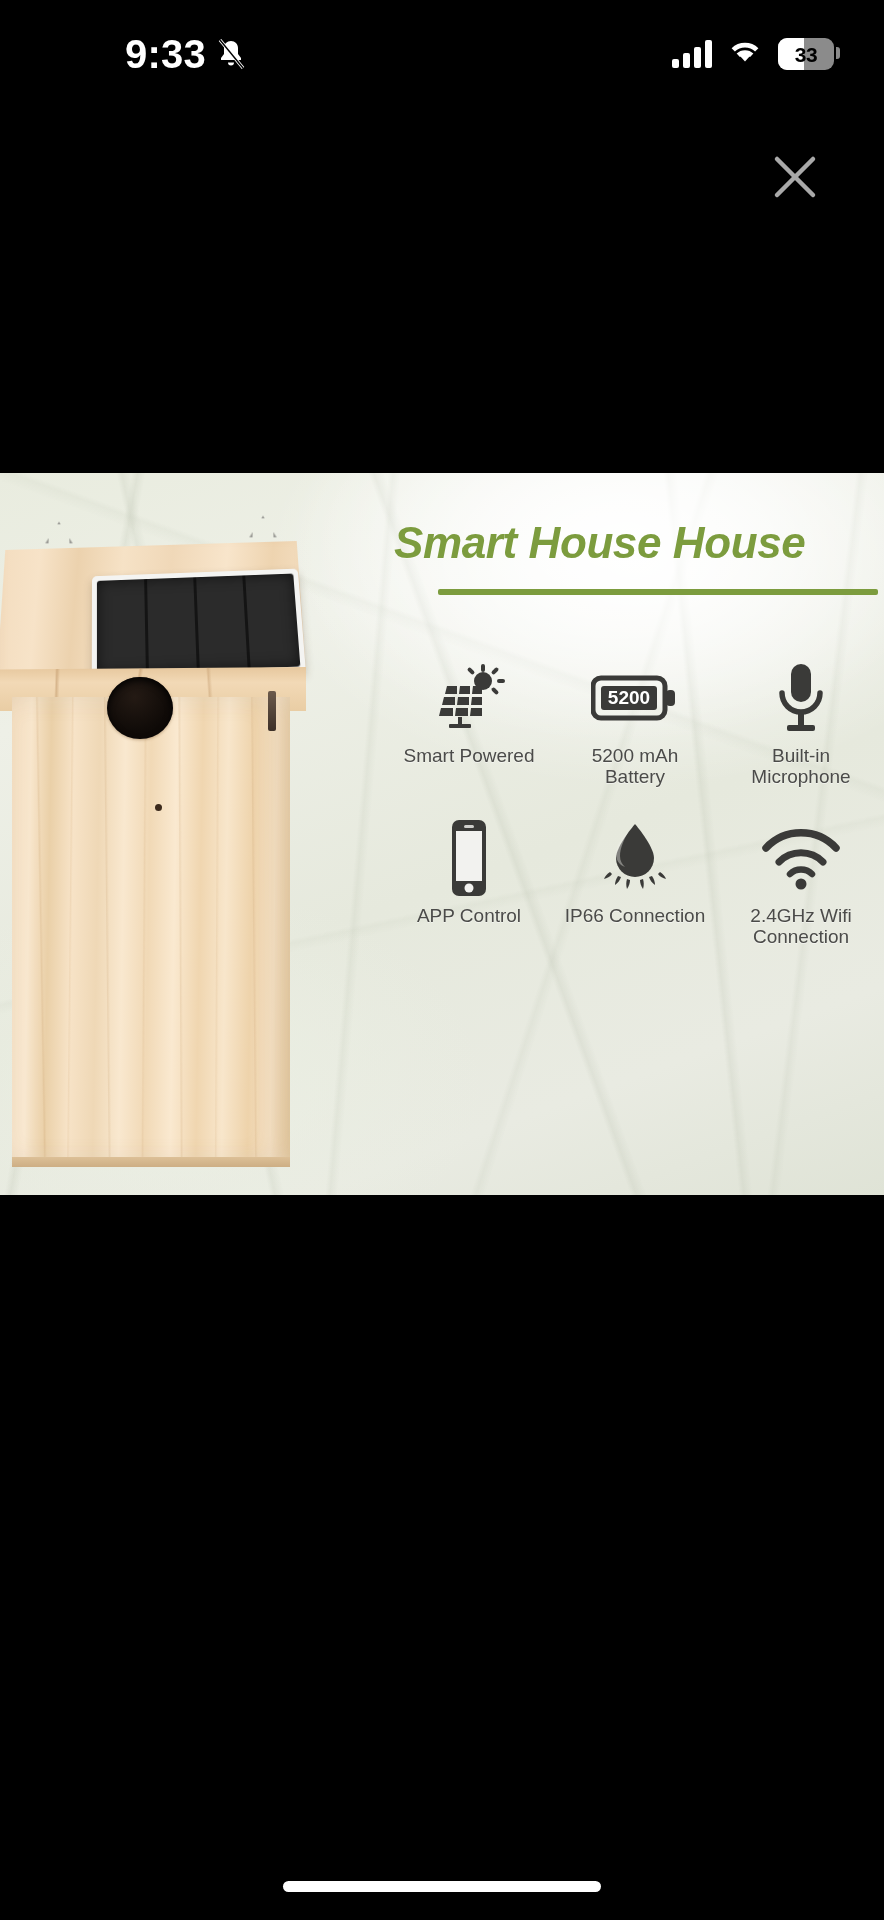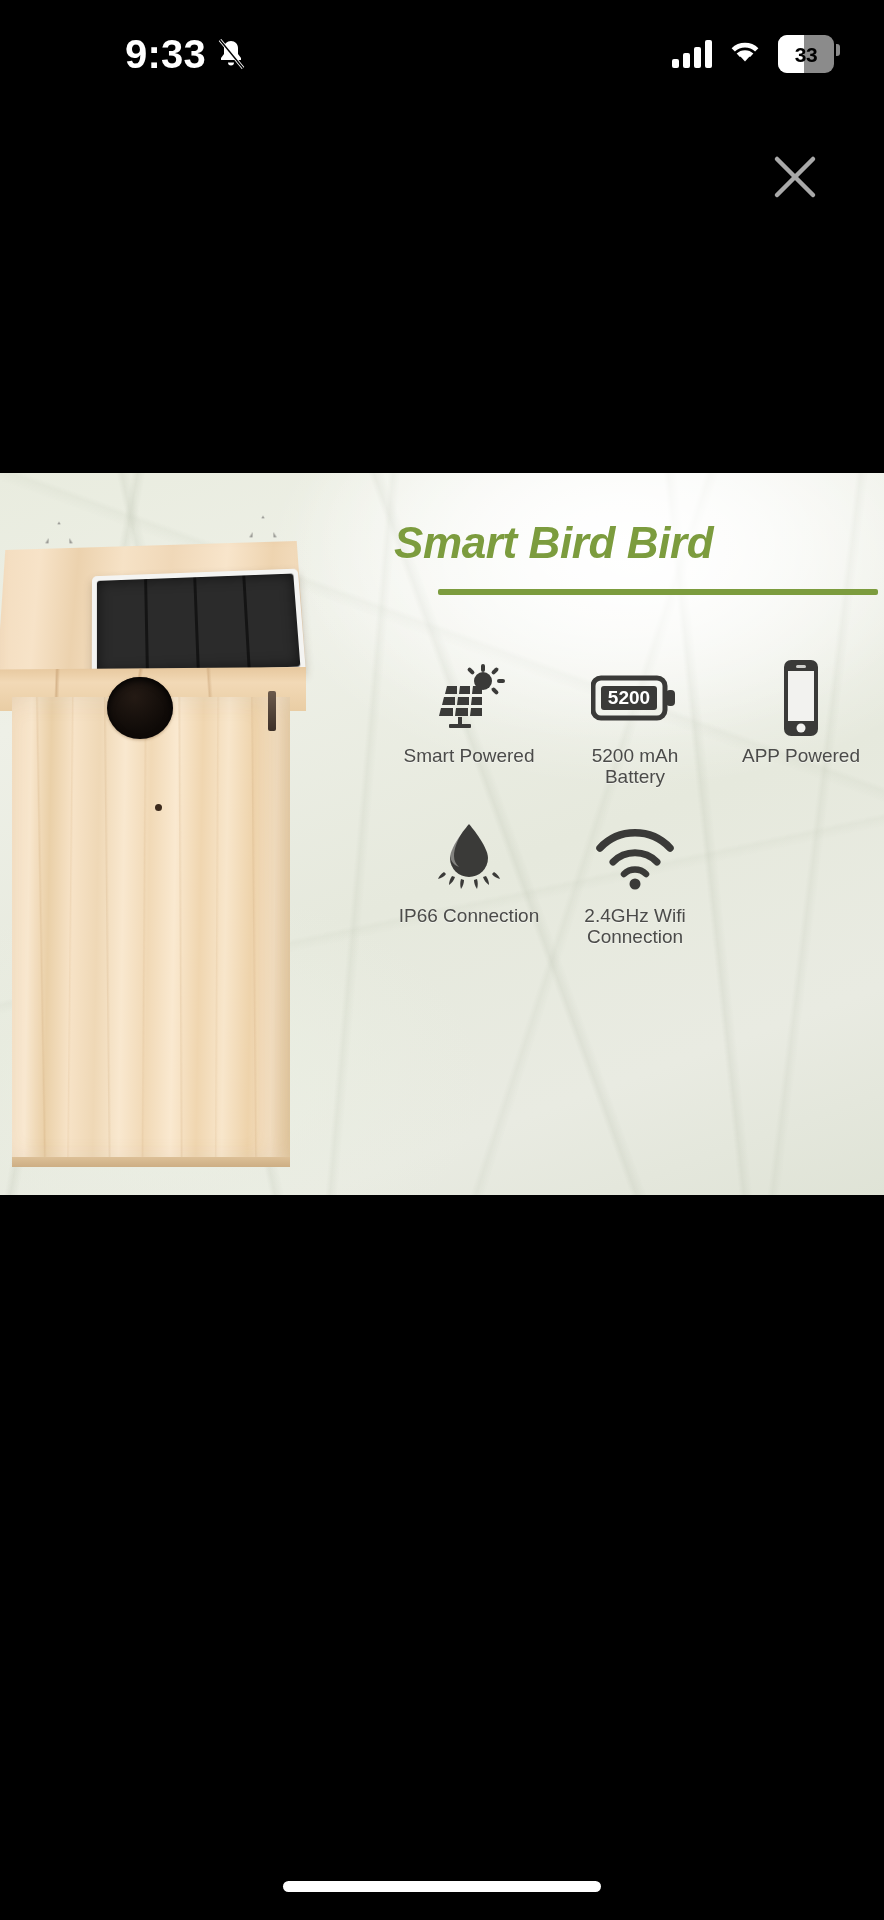--- a/index.html
+++ b/index.html
@@ -21,21 +21,21 @@
   .sb-time{ font-size:40px; font-weight:600; letter-spacing:.2px; line-height:1; }
   .sb-right{ display:flex; align-items:center; gap:16px; }
   .bell-slash{ width:30px; height:34px; position:relative; display:block; }
   .sig{ display:flex; align-items:flex-end; gap:4px; height:28px; }
   .sig i{ display:block; width:7px; background:#fff; border-radius:2px; }
   .sig i:nth-child(1){ height:9px; }
   .sig i:nth-child(2){ height:15px; }
   .sig i:nth-child(3){ height:21px; }
   .sig i:nth-child(4){ height:28px; }
   .batt{
-    position:relative; width:56px; height:38px;
+    position:relative; width:56px; height:32px;
     border-radius:9px; background:#8b8b8b; overflow:hidden;
     display:flex; align-items:center; justify-content:center;
   }
   .batt .fill{ position:absolute; left:0; top:0; bottom:0; width:46%; background:#fff; }
   .batt .num{
     position:relative; font-size:21px; font-weight:700; color:#000; line-height:1;
     letter-spacing:-.4px;
   }
   .batt-cap{
     position:absolute; right:-6px; top:9px; width:4px; height:12px;
@@ -259,21 +259,21 @@
       </div>
       <div class="roof-front"></div>
       <div class="body"></div>
       <div class="entry-hole"></div>
       <div class="pinhole"></div>
       <div class="side-nub"></div>
       <div class="body-bottom"></div>
     </div>
 
     <div class="content">
-      <div class="title">Smart Bird Bird</div>
+      <div class="title">Smart House House</div>
       <div class="title-rule"></div>
 
       <div class="features">
 
         <div class="feat">
           <span class="ico">
             <svg width="76" height="68" viewBox="0 0 76 68">
               <g fill="#3a3a38">
                 <circle cx="52" cy="17" r="9"></circle>
                 <rect x="50" y="0" width="4" height="8" rx="2"></rect>
@@ -305,31 +305,42 @@
             <svg width="88" height="58" viewBox="0 0 88 58">
               <rect x="2" y="9" width="72" height="40" rx="8" fill="none" stroke="#3a3a38" stroke-width="5"></rect>
               <rect x="10" y="17" width="56" height="24" rx="3" fill="#3a3a38"></rect>
               <rect x="75" y="21" width="9" height="16" rx="4" fill="#3a3a38"></rect>
               <text x="38" y="35" font-family="Liberation Sans, sans-serif" font-size="19" font-weight="700" fill="#fff" text-anchor="middle">5200</text>
             </svg>
           </span>
           <span class="cap">5200 mAh<br>Battery</span>
         </div>
 
+        <div class="feat">
+          <span class="ico">
+            <svg width="62" height="76" viewBox="0 0 62 76">
+              <rect x="21" y="4" width="20" height="38" rx="10" fill="#3a3a38"></rect>
+              <path d="M12 33a19 19 0 0 0 38 0" fill="none" stroke="#3a3a38" stroke-width="5.5" stroke-linecap="round"></path>
+              <rect x="28" y="52" width="6" height="15" fill="#3a3a38"></rect>
+              <rect x="17" y="65" width="28" height="6" rx="2" fill="#3a3a38"></rect>
+            </svg>
+          </span>
+          <span class="cap">Built-in<br>Microphone</span>
+        </div>
 
         <div class="feat">
           <span class="ico">
             <svg width="52" height="80" viewBox="0 0 52 80">
               <rect x="9" y="2" width="34" height="76" rx="7" fill="#3a3a38"></rect>
               <rect x="13" y="13" width="26" height="50" fill="#f2f2ef"></rect>
               <rect x="21" y="7" width="10" height="3" rx="1.5" fill="#cfcfcc"></rect>
               <circle cx="26" cy="70" r="4.5" fill="#f2f2ef"></circle>
             </svg>
           </span>
-          <span class="cap">APP Powered</span>
+          <span class="cap">APP Control</span>
         </div>
 
 
 
 
         <div class="feat">
           <span class="ico">
             <svg width="86" height="72" viewBox="0 0 86 72">
               <path d="M43 2c0 0 19 22 19 34a19 19 0 0 1-38 0C24 24 43 2 43 2z" fill="#3a3a38"></path>
               <path d="M36 10c-4 8-8 16-8 24 0 5 2 8 5 11-6-2-9-7-9-13 0-8 6-17 12-22z" fill="#f0f1ea" opacity=".4"></path>

